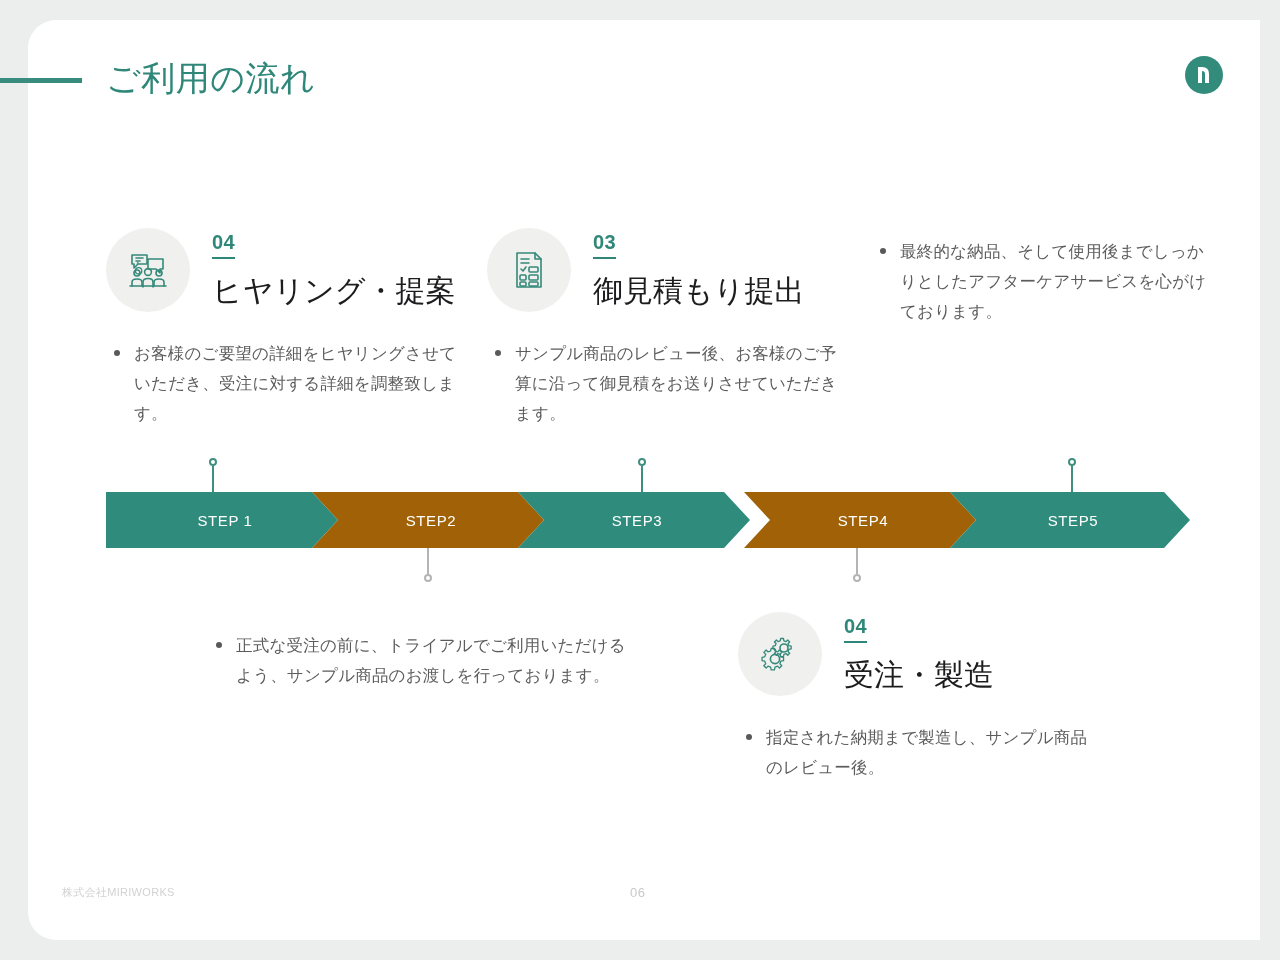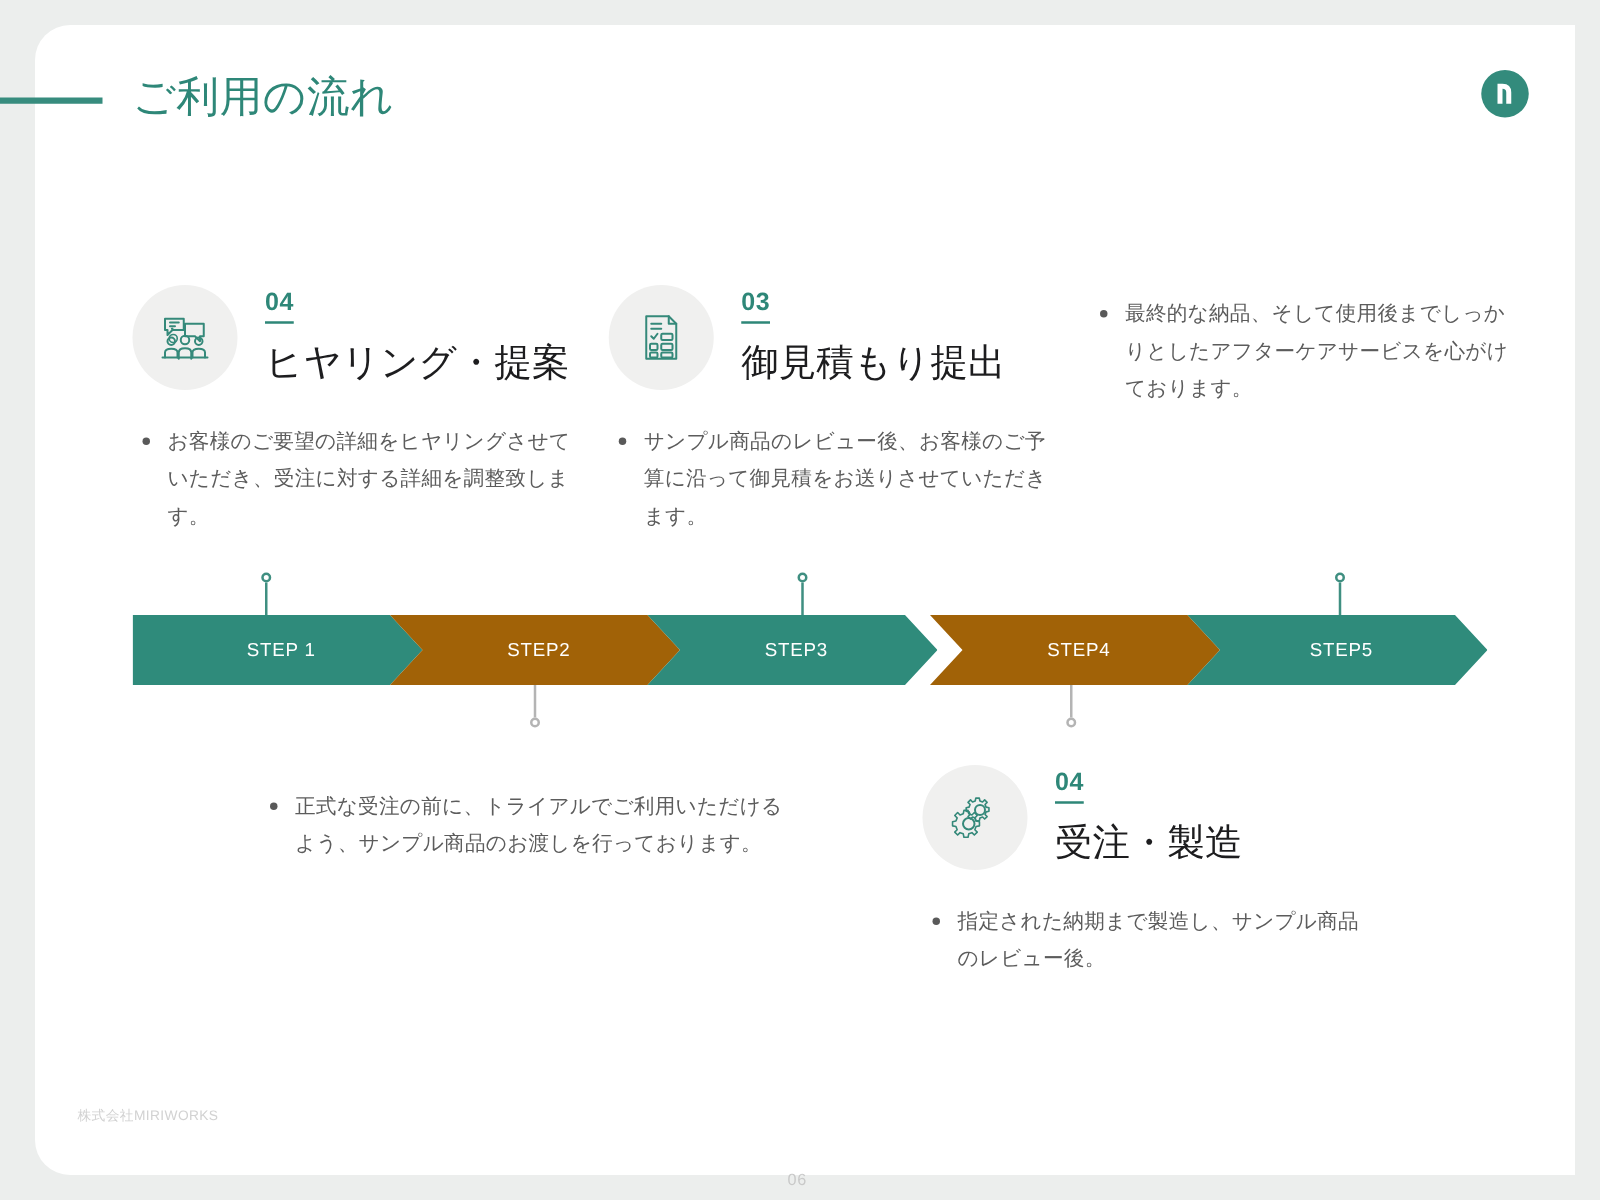--- a/index.html
+++ b/index.html
@@ -196,21 +196,21 @@
     position: absolute;
     left: 62px;
     top: 885px;
     font-size: 11px;
     color: #d2d2d2;
     letter-spacing: 0.3px;
   }
   .footer-page {
     position: absolute;
     left: 630px;
-    top: 936px;
+    top: 885px;
     font-size: 13px;
     color: #c9c9c9;
     letter-spacing: 0.5px;
   }
 </style>
 </head>
 <body>
 
 <div class="slide-root">
 

